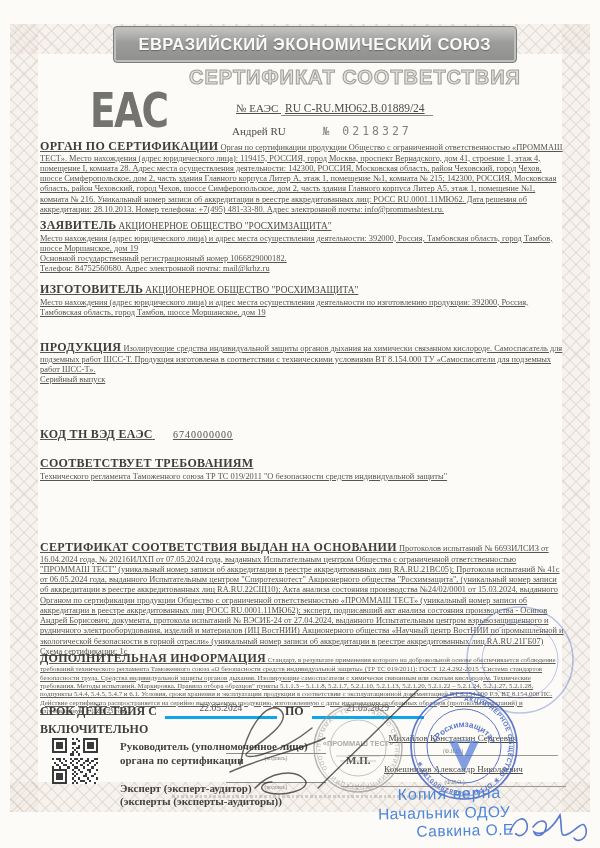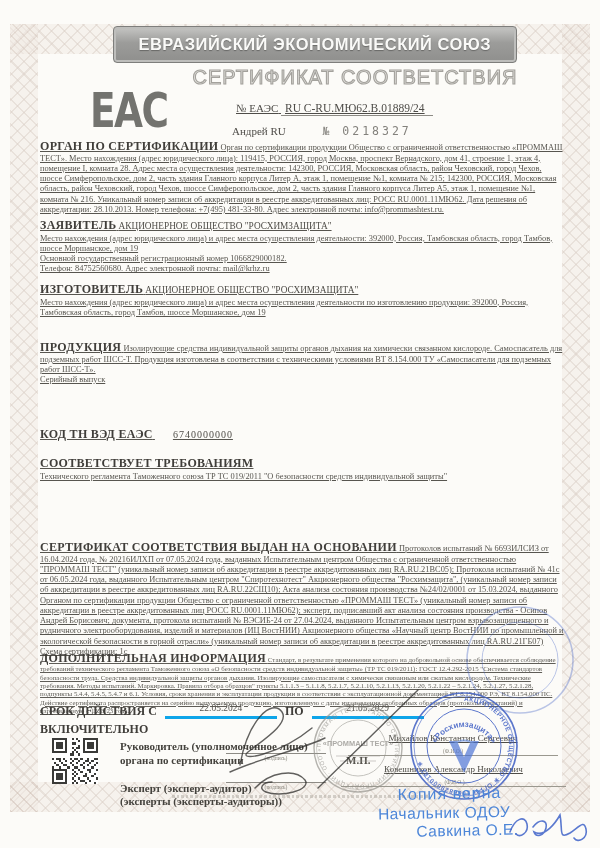--- a/index.html
+++ b/index.html
@@ -17,21 +17,21 @@
   
   .banner{position:absolute;left:113px;top:26px;width:402px;height:35px;border-radius:4px;
           background:linear-gradient(180deg,#c6c6c4,#9c9c9a 45%,#8f8f8d);
           border:1px solid #7e7e7c;box-shadow:inset 0 0 0 2px #bebebc;
           display:flex;align-items:center;justify-content:center;}
   .banner span{font-family:"Liberation Sans", sans-serif;font-weight:bold;font-size:17px;
           letter-spacing:.5px;color:#fafaf8;text-shadow:0 1px 1px rgba(60,60,58,.5);transform:scaleX(.97);white-space:nowrap;}
   .eac{position:absolute;left:90px;top:82px;font-family:"DejaVu Sans", sans-serif;font-weight:bold;
        font-size:48px;color:#73736f;letter-spacing:-2px;transform:scaleX(.78);transform-origin:left top;}
   .doc-title{position:absolute;left:155px;top:66px;width:400px;text-align:center;
-       font-family:"Liberation Sans", sans-serif;font-weight:normal;font-size:20px;letter-spacing:1px;
+       font-family:"Liberation Sans", sans-serif;font-weight:bold;font-size:20px;letter-spacing:1px;
        color:rgba(163,161,156,.28);-webkit-text-stroke:1.1px #a3a19c;white-space:nowrap;}
   .numrow{position:absolute;left:236px;top:102px;font-size:11px;color:#4e4c48;text-decoration:underline;}
   .num-underline{border-bottom:1px solid #8d8b85;padding:0 8px 1px 4px;font-size:11.5px;}
   .serrow{position:absolute;left:232px;top:124px;font-size:11px;color:#4e4c48;}
   .serial{margin-left:34px;font-family:"DejaVu Sans Mono", monospace;font-size:11.5px;
           letter-spacing:3px;color:#83817c;}
   
   .sec{position:absolute;left:40px;width:524px;margin:0;font-size:8.4px;line-height:1.22;color:#57554f;text-decoration:underline;}
   .sec-title{font-size:12px;font-weight:bold;color:#403e3a;letter-spacing:.3px;}
   .org-name{font-size:9.3px;color:#4e4c47;}

